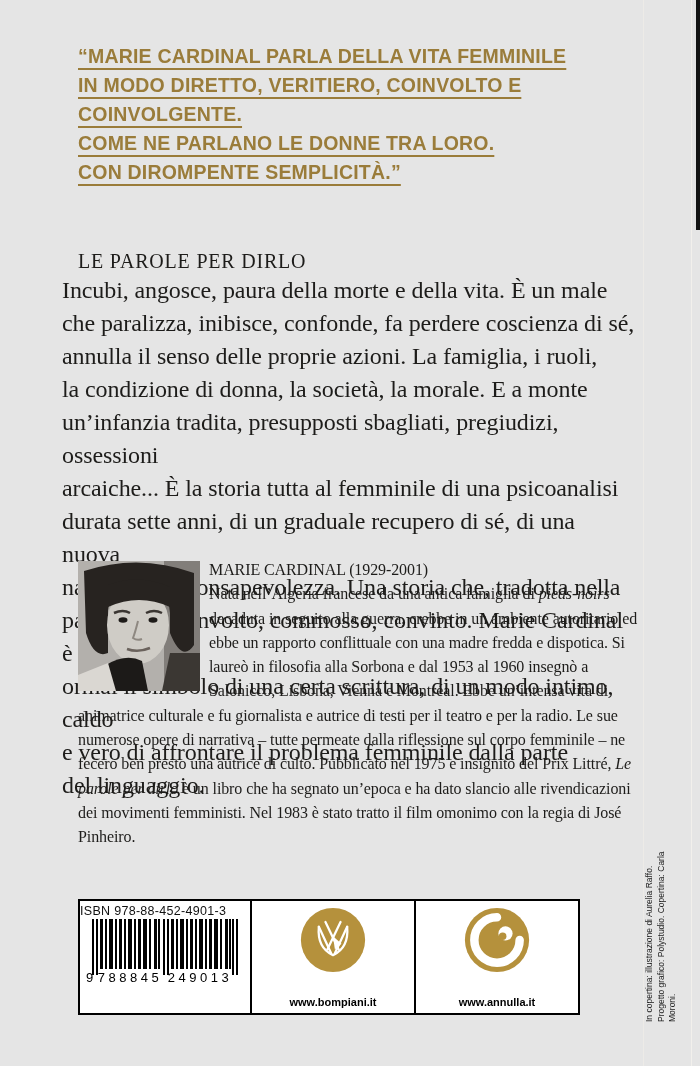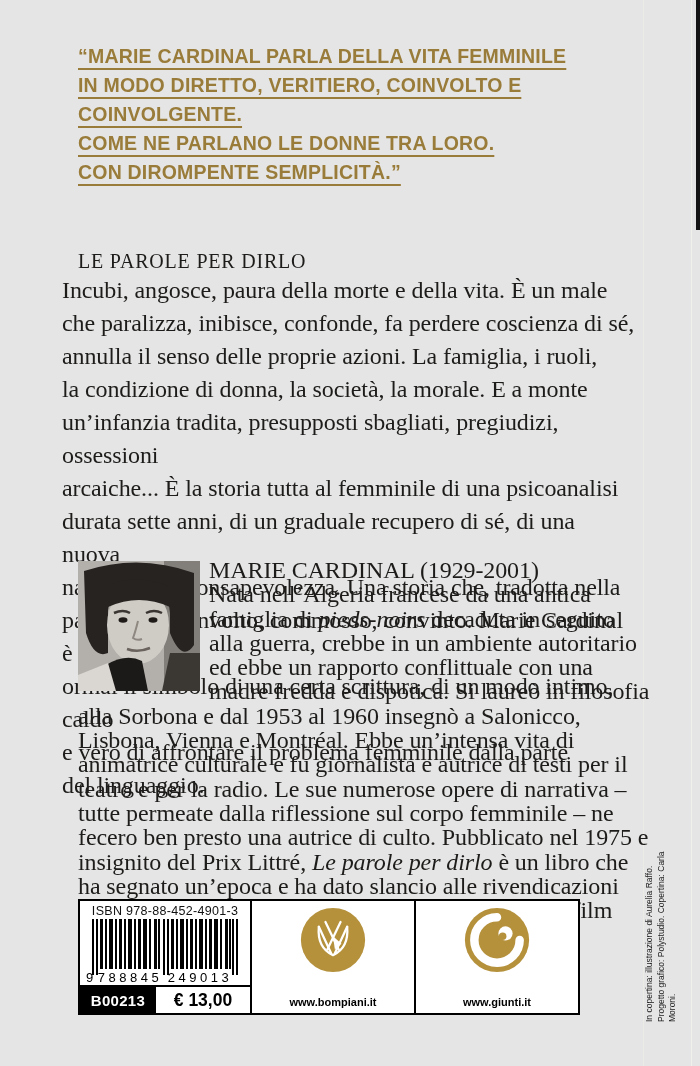--- a/index.html
+++ b/index.html
@@ -22,21 +22,21 @@
   .attribution i{letter-spacing:.2px;}
 
   .book-title{position:absolute;left:78px;top:250px;font-size:20px;letter-spacing:.8px;}
   .synopsis{
     position:absolute;left:62px;top:274px;width:575px;
     font-size:24px;line-height:33px;white-space:pre-line;letter-spacing:-0.1px;
   }
 
   .author{
     position:absolute;left:78px;top:558px;width:572px;
-    font-size:24px;line-height:24.3px;letter-spacing:-0.1px;
+    font-size:16px;line-height:24.3px;letter-spacing:-0.1px;
   }
   .author-photo{
     float:left;width:122px;height:130px;margin:3px 9px 3px 0;
     background:#b9b6b2;display:block;
   }
 
   .credits{
     position:absolute;left:644px;top:828px;height:194px;width:30px;
     display:flex;align-items:flex-start;
   }
@@ -49,21 +49,21 @@
   .footer-box{
     position:absolute;left:78px;top:899px;width:502px;height:116px;
     border:2px solid #000;box-sizing:border-box;background:#fff;
     display:flex;
   }
   .cell{box-sizing:border-box;border-right:2px solid #000;height:100%;}
   .cell:last-child{border-right:none;}
   .cell-barcode{width:172px;display:flex;flex-direction:column;}
   .isbn-label{
     font-family:"Liberation Sans",sans-serif;font-size:12.5px;letter-spacing:.3px;
-    text-align:center;padding-top:3px;color:#111;
+    padding-top:3px;color:#111;
   }
   .barcode-wrap{flex:1;display:flex;justify-content:center;align-items:flex-start;padding-top:1px;}
   .price-row{height:30px;border-top:2px solid #000;display:flex;box-sizing:border-box;}
   .code-cell{
     width:76px;background:#000;color:#fff;display:flex;align-items:center;justify-content:center;
     font-family:"Liberation Sans",sans-serif;font-weight:bold;font-size:15px;letter-spacing:.3px;
   }
   .price-cell{
     flex:1;display:flex;align-items:center;justify-content:center;
     font-family:"Liberation Sans",sans-serif;font-weight:bold;font-size:17.5px;color:#000;
@@ -174,24 +174,20 @@
               <rect x="139" y="0" width="3" height="50"></rect>
             <rect x="143" y="0" width="2" height="50"></rect>
             <rect x="146" y="0" width="2" height="56"></rect>
               <rect x="150" y="0" width="2" height="56"></rect>
           </g>
           <text x="0" y="63" font-family="Liberation Sans, sans-serif" font-size="13" fill="#000">9</text>
           <text x="44" y="63" text-anchor="middle" letter-spacing="3.5" font-family="Liberation Sans, sans-serif" font-size="13" fill="#000">788845</text>
           <text x="114" y="63" text-anchor="middle" letter-spacing="3.5" font-family="Liberation Sans, sans-serif" font-size="13" fill="#000">249013</text>
         </svg>
       </div>
-      <div class="price-row">
-        <div class="code-cell">B00213</div>
-        <div class="price-cell">€ 13,00</div>
-      </div>
     </div>
 
 
     <div class="cell cell-logo">
       <svg width="68" height="68" viewBox="0 0 72 72">
         <circle cx="36" cy="36" r="34" fill="#b5913c"></circle>
         <g stroke="#fff" stroke-width="2.4" fill="none" stroke-linejoin="round" stroke-linecap="round">
           <path d="M21,22 Q19,44 36,52 Q53,44 51,22"></path>
           <path d="M21,22 L34,50"></path>
           <path d="M51,22 L38,50"></path>
@@ -203,18 +199,18 @@
       <div class="url">www.bompiani.it</div>
     </div>
 
     <div class="cell cell-logo">
       <svg width="68" height="68" viewBox="0 0 72 72">
         <circle cx="36" cy="36" r="34" fill="#b5913c"></circle>
         <path d="M36 12 a24 24 0 1 0 24 24" stroke="#fff" stroke-width="9" fill="none" stroke-linecap="round"></path>
         <circle cx="45" cy="29" r="7.5" fill="#fff"></circle>
         <circle cx="42" cy="32" r="4" fill="#b5913c"></circle>
       </svg>
-      <div class="url">www.giunti.it</div>
+      <div class="url">www.annulla.it</div>
     </div>
 
   </div>
 
 </div>
 
 </body></html>

